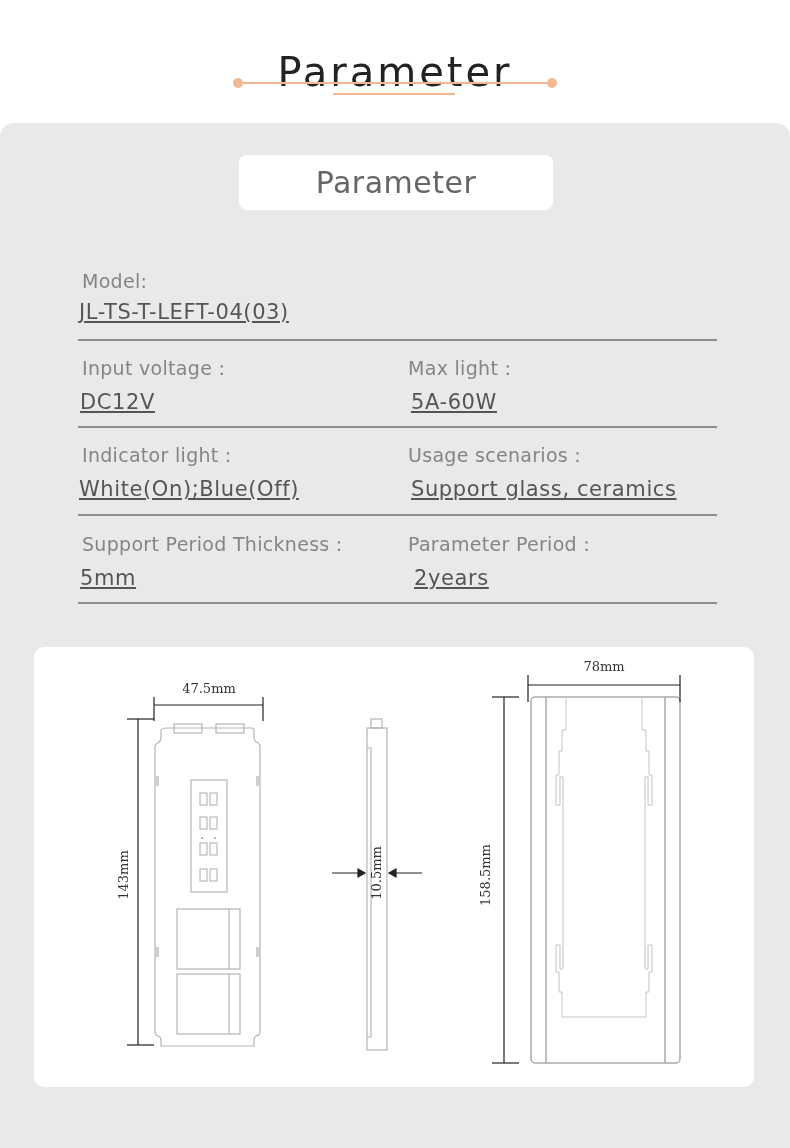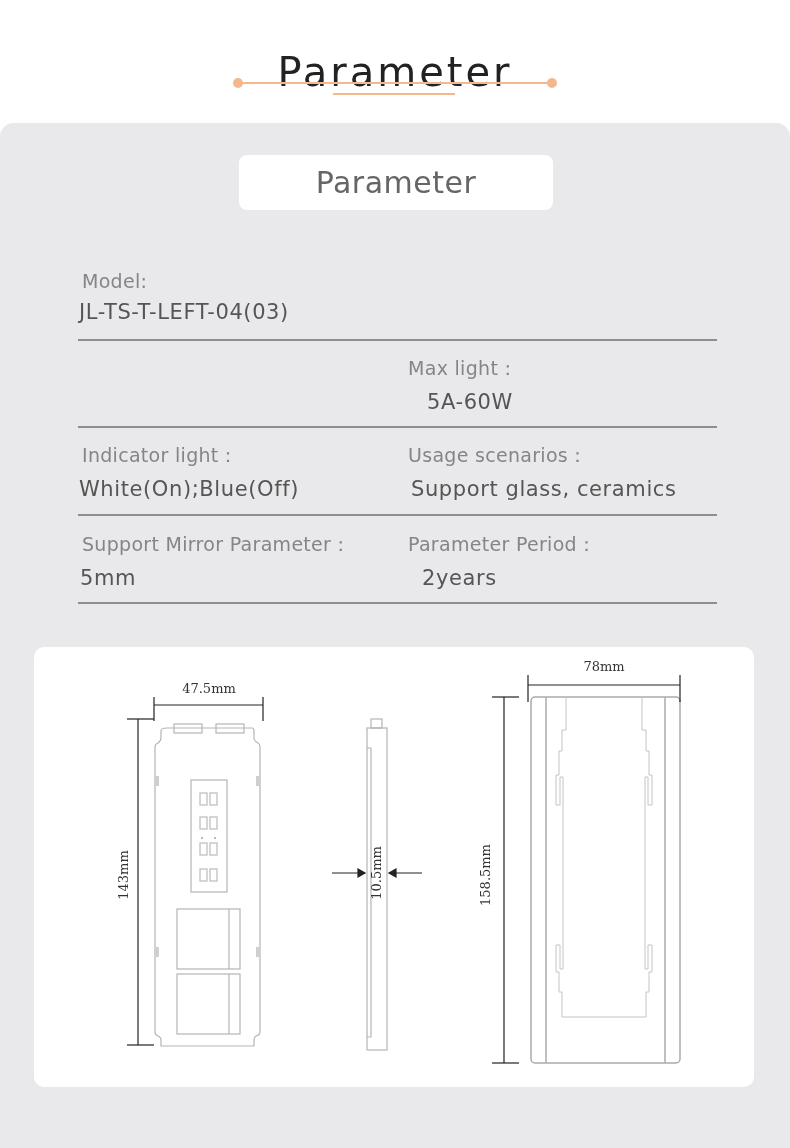--- a/index.html
+++ b/index.html
@@ -27,21 +27,21 @@
   .section-badge {
     position: absolute; left: 239px; top: 155px; width: 314px; height: 55px;
     background: #fff; border-radius: 8px; text-align: center; line-height: 55px;
     font-size: 30px; color: #666; letter-spacing: 0.5px;
   }
   .spec-row {
     position: absolute; left: 78px; width: 639px; border-bottom: 2px solid #8e8e8e;
   }
   .spec-cell { position: absolute; top: 0; }
   .spec-label { font-size: 19px; color: #858585; white-space: nowrap; letter-spacing: 0.3px; }
-  .spec-value { font-size: 21px; color: #555; white-space: nowrap; letter-spacing: 0.6px; margin-top: 8px; }
+  .spec-value { font-size: 21px; color: #555; white-space: nowrap; letter-spacing: 0.6px; margin-top: 8px; text-decoration: underline; }
   .drawing {
     position: absolute; left: 34px; top: 647px; width: 720px; height: 440px;
     background: #fff; border-radius: 10px;
   }
   .drawing svg { position: absolute; left: 0; top: 0; }
   .dim-text { font-family: "DejaVu Serif", serif; fill: #333; }
 </style>
 </head>
 <body>
 
@@ -56,45 +56,49 @@
 <div class="section-badge">Parameter</div>
 
 <div class="spec-row" style="top:270px;height:69px">
   <div class="spec-cell" style="left:4px">
     <div class="spec-label">Model:</div>
     <div class="spec-value" style="margin-left:-3px">JL-TS-T-LEFT-04(03)</div>
   </div>
 </div>
 
 <div class="spec-row" style="top:356px;height:70px">
+  <div class="spec-cell" style="left:4px">
+    <div class="spec-label">Input voltage：</div>
+    <div class="spec-value" style="margin-left:-2px">DC12V</div>
+  </div>
   <div class="spec-cell" style="left:330px">
     <div class="spec-label">Max light：</div>
-    <div class="spec-value" style="margin-left:19px">5A-60W</div>
+    <div class="spec-value" style="margin-left:3px">5A-60W</div>
   </div>
 </div>
 
 <div class="spec-row" style="top:443px;height:71px">
   <div class="spec-cell" style="left:330px">
     <div class="spec-label">Usage scenarios：</div>
     <div class="spec-value" style="margin-left:3px">Support glass, ceramics</div>
   </div>
   <div class="spec-cell" style="left:4px">
     <div class="spec-label">Indicator light：</div>
     <div class="spec-value" style="margin-left:-3px">White(On);Blue(Off)</div>
   </div>
 </div>
 
 <div class="spec-row" style="top:532px;height:70px">
   <div class="spec-cell" style="left:4px">
-    <div class="spec-label">Support Mirror Parameter：</div>
+    <div class="spec-label">Support Period Thickness：</div>
     <div class="spec-value" style="margin-left:-2px">5mm</div>
   </div>
   <div class="spec-cell" style="left:330px">
     <div class="spec-label">Parameter Period：</div>
-    <div class="spec-value" style="margin-left:14px">2years</div>
+    <div class="spec-value" style="margin-left:6px">2years</div>
   </div>
 </div>
 
 <div class="drawing">
   <svg width="720" height="440" viewBox="0 0 720 440">
 
     <g stroke="#b5b5b5" fill="none" stroke-width="1.2">
 
       <rect x="140" y="77" width="28" height="9"></rect>
       <rect x="182" y="77" width="28" height="9"></rect>

